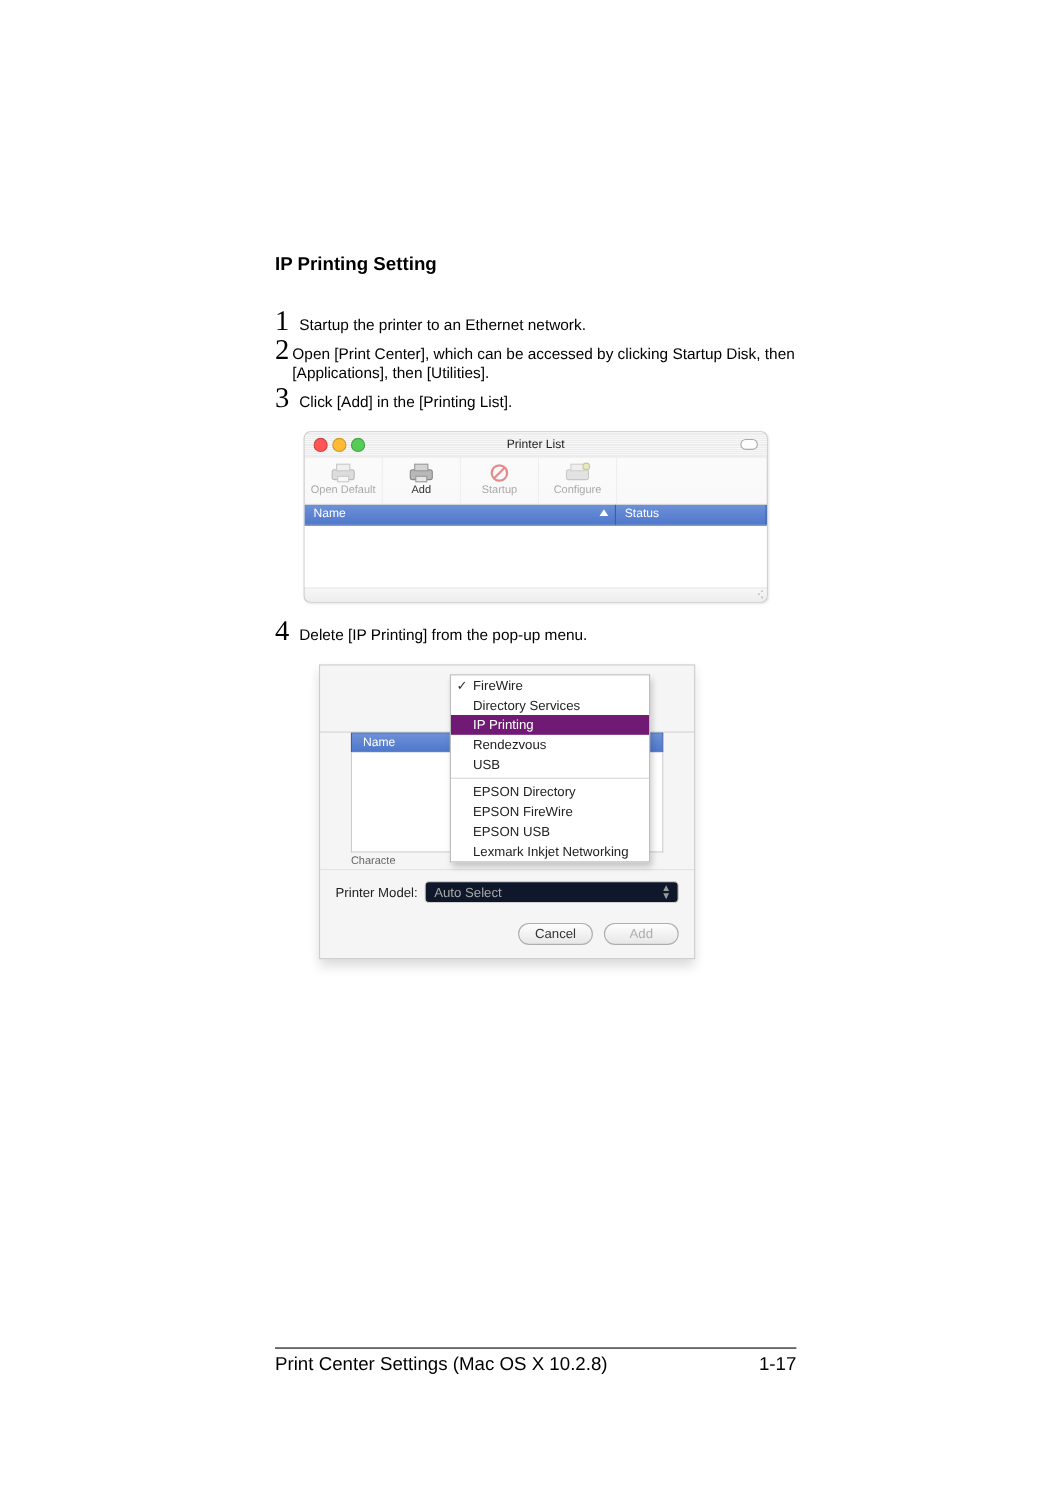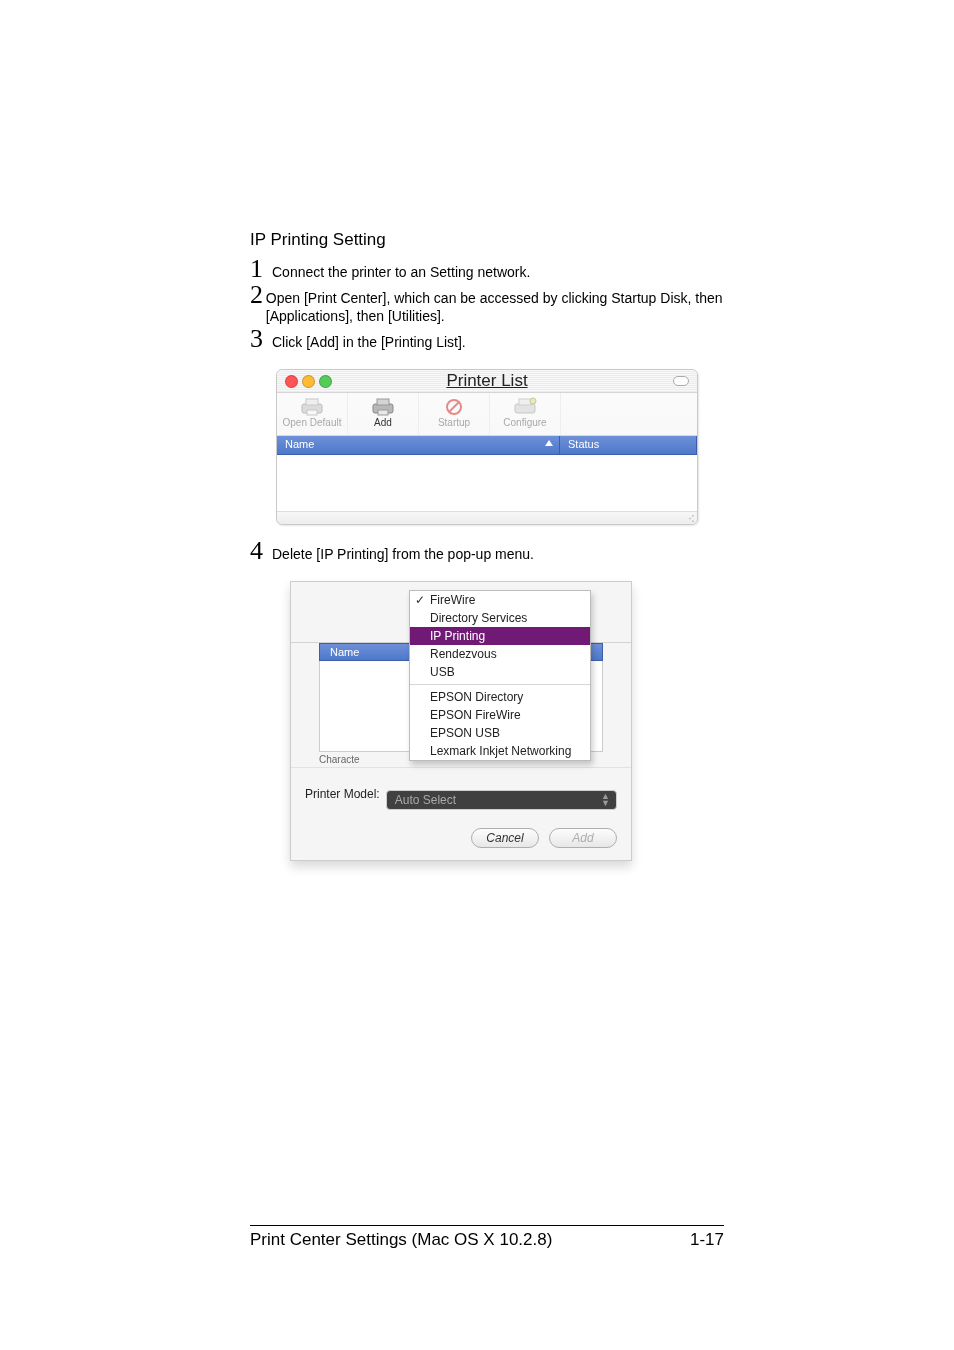--- a/index.html
+++ b/index.html
@@ -8,23 +8,23 @@
     font-family: Arial, Helvetica, sans-serif;
     color: #000;
     width: 954px;
     height: 1350px;
     position: relative;
   }
   .page {
     padding: 230px 230px 0 250px;
   }
   .heading {
-    font-weight: normal;
+    font-weight: bold;
     font-size: 17px;
-    margin-bottom: 9px;
+    margin-bottom: 32px;
   }
   .step-row {
     display: flex;
     align-items: flex-start;
     margin-bottom: 4px;
   }
   .step-num {
     font-family: "Times New Roman", serif;
     font-size: 26px;
     line-height: 20px;
@@ -66,21 +66,21 @@
   }
   .tball {
     width:11px;height:11px;border-radius:50%;
     border:1px solid rgba(0,0,0,.2);
   }
   .tred{background:#f55;}
   .tyel{background:#fb3;}
   .tgrn{background:#5c5;}
   .win1-title{
     position:absolute;left:0;right:0;text-align:center;
-    font-size:17px;color:#222;text-decoration:underline;
+    font-size:11px;color:#222;
   }
   .win1-pill{
     position:absolute;right:8px;top:6px;
     width:14px;height:8px;border:1px solid #aaa;border-radius:6px;
     background:#fdfdfd;
   }
   .win1-toolbar{
     display:flex;
     height:42px;
     border-bottom:1px solid #d9d9d9;
@@ -146,27 +146,27 @@
   .sheet-listhead{
     background:linear-gradient(#6d90d8,#4f78cb);
     color:#fff;font-size:11px;padding:2px 10px;margin:0 28px;
     border:1px solid #3a5ea8;
   }
   .sheet-listbody{height:90px;margin:0 28px;border:1px solid #ccc;border-top:none;background:#fff;}
   .sheet-charrow{font-size:10px;color:#666;margin:0 28px;padding:2px 0;}
   .sheet-prow{display:flex;align-items:center;gap:6px;padding:10px 14px;border-top:1px solid #e2e2e2;}
   .sheet-prow label{font-size:12px;color:#222;}
   .select-faux{
-    flex:1;background:#404040;border:1px solid #cfcfcf;border-radius:4px;
-    padding:2px 8px;color:#a8a8a8;font-size:12px;position:relative;margin-top:12px;
+    flex:1;background:#0f172a;border:1px solid #cfcfcf;border-radius:4px;
+    padding:2px 8px;color:#a8a8a8;font-size:12px;position:relative;
   }
   .select-faux .chevs{
     position:absolute;right:6px;top:2px;color:#9a9a9a;font-size:9px;line-height:7px;
   }
-  .sheet-buttons{display:flex;justify-content:flex-end;gap:10px;padding:8px 14px 12px;font-style:italic;}
+  .sheet-buttons{display:flex;justify-content:flex-end;gap:10px;padding:8px 14px 12px;}
   .aqua-btn{
     width:66px;text-align:center;
     padding:2px 0;border-radius:10px;font-size:12px;
     border:1px solid #aeaeae;
     background:linear-gradient(#fdfdfd,#e7e7e7);
     color:#333;
   }
   .aqua-btn.dim{color:#aeaeae;}
 
   .footer{
@@ -180,21 +180,21 @@
   svg.no-ic{width:18px;height:18px;}
 </style>
 </head>
 <body>
 
 <div class="page">
   <div class="heading">IP Printing Setting</div>
 
   <div class="step-row">
     <div class="step-num">1</div>
-    <div class="step-text">Connect the printer to an Setting network.</div>
+    <div class="step-text">Startup the printer to an Ethernet network.</div>
   </div>
   <div class="step-row">
     <div class="step-num">2</div>
     <div class="step-text">Open [Print Center], which can be accessed by clicking Startup Disk, then [Applications], then [Utilities].</div>
   </div>
   <div class="step-row">
     <div class="step-num">3</div>
     <div class="step-text">Click [Add] in the [Printing List].</div>
   </div>
 

